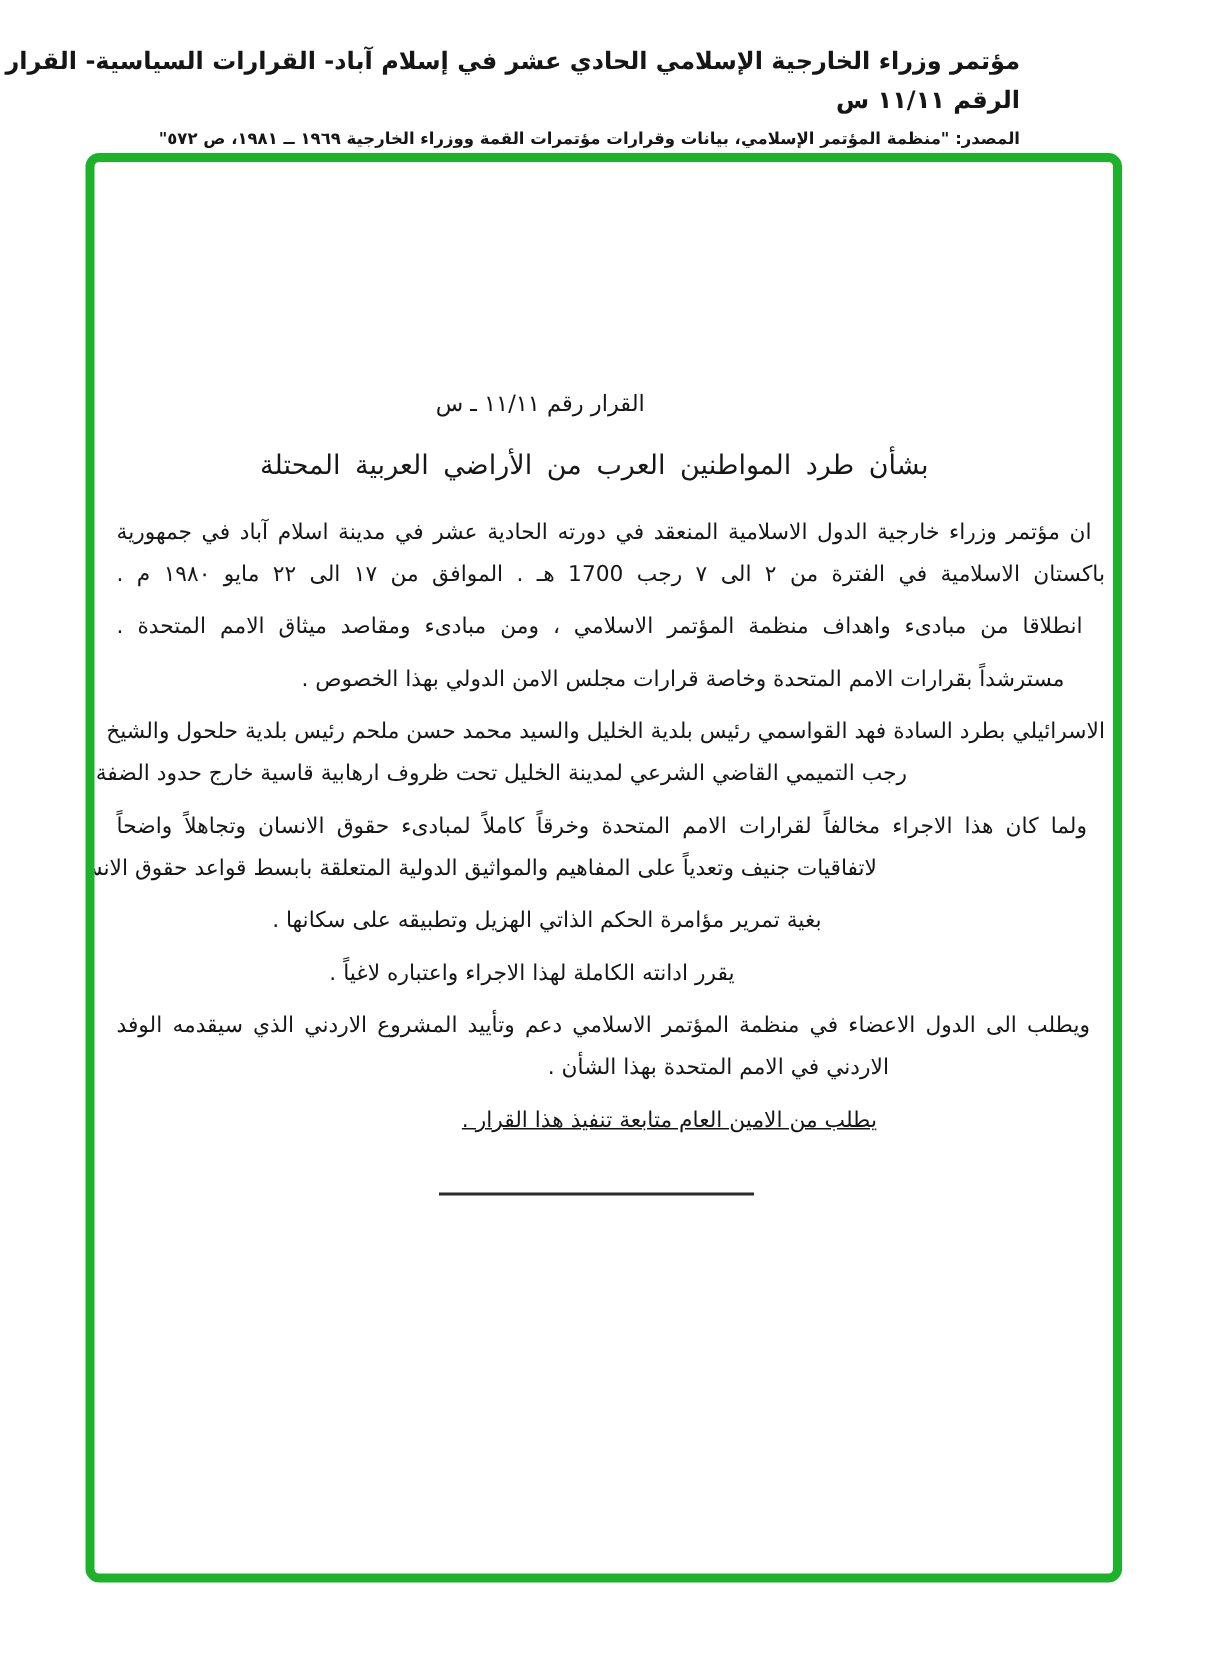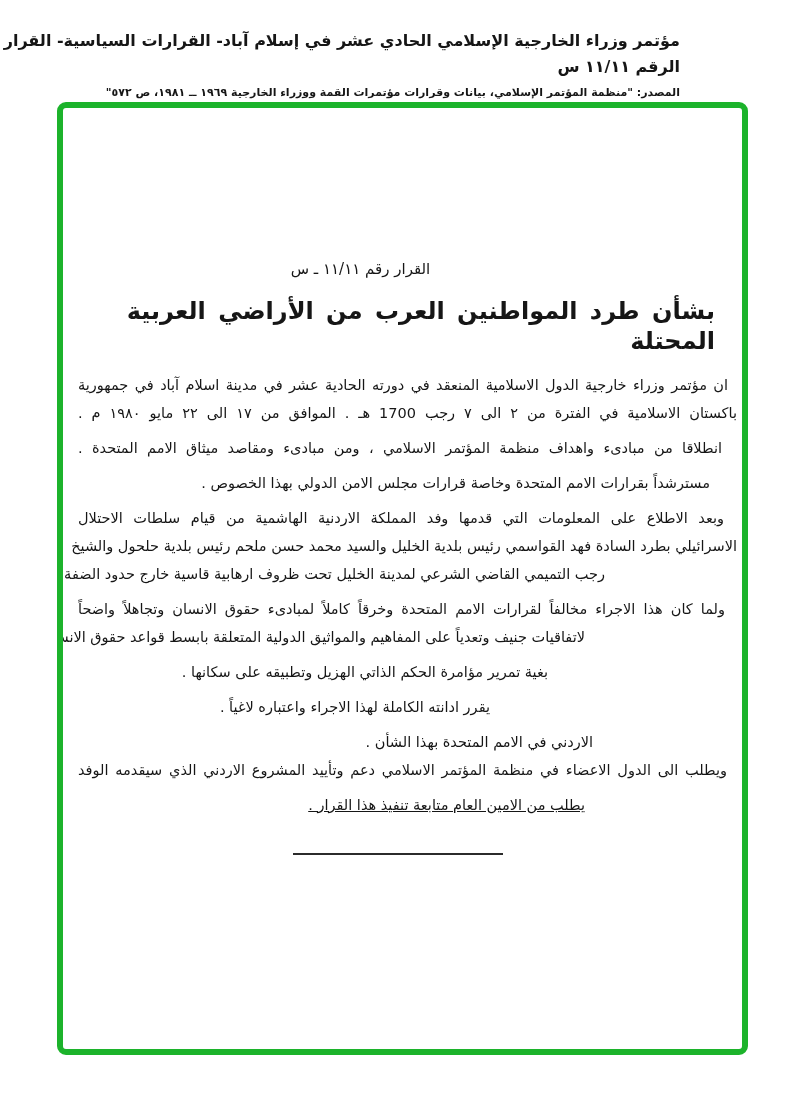--- a/index.html
+++ b/index.html
@@ -14,22 +14,22 @@
   .frame{
     position:absolute;left:57px;top:102px;width:691px;height:953px;
     border:6px solid #84cc16;border-radius:9px;box-sizing:border-box;background:#ffffff;
   }
   .content{
     position:absolute;top:0;left:0;right:0;bottom:0;
     padding:0 5px 0 15px;direction:rtl;overflow:hidden;
   }
   .res-no{margin-top:150px;margin-right:94px;text-align:center;font-size:15px;line-height:22px;}
   .res-subject{
-    margin-top:16px;margin-right:22px;
-    font-size:24px;font-weight:bold;word-spacing:4px;line-height:30px;
+    margin-top:16px;margin-right:22px;text-align:center;
+    font-size:18px;font-weight:normal;word-spacing:4px;line-height:30px;
   }
   .para{margin-bottom:7px;}
   .para-first{margin-top:15px;}
   .para-last{margin-top:6px;text-decoration:underline;}
   .ln{font-size:14.5px;line-height:28px;white-space:nowrap;text-align:right;}
   .j{text-align:justify;text-align-last:justify;}
   .divider{margin-top:34px;margin-right:234px;width:210px;height:0;border-top:2px solid #2b2b2b;}
 </style>
 </head>
 <body>
@@ -52,41 +52,40 @@
 
     <div class="para">
       <div class="ln j" style="margin-right:15px">انطلاقا من مبادىء واهداف منظمة المؤتمر الاسلامي ، ومن مبادىء ومقاصد ميثاق الامم المتحدة .</div>
     </div>
 
     <div class="para">
       <div class="ln" style="margin-right:27px">مسترشداً بقرارات الامم المتحدة وخاصة قرارات مجلس الامن الدولي بهذا الخصوص .</div>
     </div>
 
     <div class="para">
-      <div class="ln j" style="margin-right:13px">وبعد الاطلاع على المعلومات التي قدمها وفد المملكة الاردنية الهاشمية من قيام سلطات الاحتلال</div>
       <div class="ln j">الاسرائيلي بطرد السادة فهد القواسمي رئيس بلدية الخليل والسيد محمد حسن ملحم رئيس بلدية حلحول والشيخ</div>
       <div class="ln" style="margin-right:132px">رجب التميمي القاضي الشرعي لمدينة الخليل تحت ظروف ارهابية قاسية خارج حدود الضفة الغربية المحتلة .</div>
     </div>
 
     <div class="para">
       <div class="ln j" style="margin-right:12px">ولما كان هذا الاجراء مخالفاً لقرارات الامم المتحدة وخرقاً كاملاً لمبادىء حقوق الانسان وتجاهلاً واضحاً</div>
       <div class="ln" style="margin-right:152px">لاتفاقيات جنيف وتعدياً على المفاهيم والمواثيق الدولية المتعلقة بابسط قواعد حقوق الانسان .</div>
     </div>
 
     <div class="para">
       <div class="ln" style="margin-right:189px">بغية تمرير مؤامرة الحكم الذاتي الهزيل وتطبيقه على سكانها .</div>
     </div>
 
     <div class="para">
       <div class="ln" style="margin-right:247px">يقرر ادانته الكاملة لهذا الاجراء واعتباره لاغياً .</div>
     </div>
 
     <div class="para">
+      <div class="ln j" style="margin-right:10px">ويطلب الى الدول الاعضاء في منظمة المؤتمر الاسلامي دعم وتأييد المشروع الاردني الذي سيقدمه الوفد</div>
       <div class="ln" style="margin-right:144px">الاردني في الامم المتحدة بهذا الشأن .</div>
-      <div class="ln j" style="margin-right:10px">ويطلب الى الدول الاعضاء في منظمة المؤتمر الاسلامي دعم وتأييد المشروع الاردني الذي سيقدمه الوفد</div>
     </div>
 
     <div class="para para-last">
       <div class="ln" style="margin-right:152px">يطلب من الامين العام متابعة تنفيذ هذا القرار .</div>
     </div>
 
     <div class="divider"></div>
 
   </div>
 </div>

